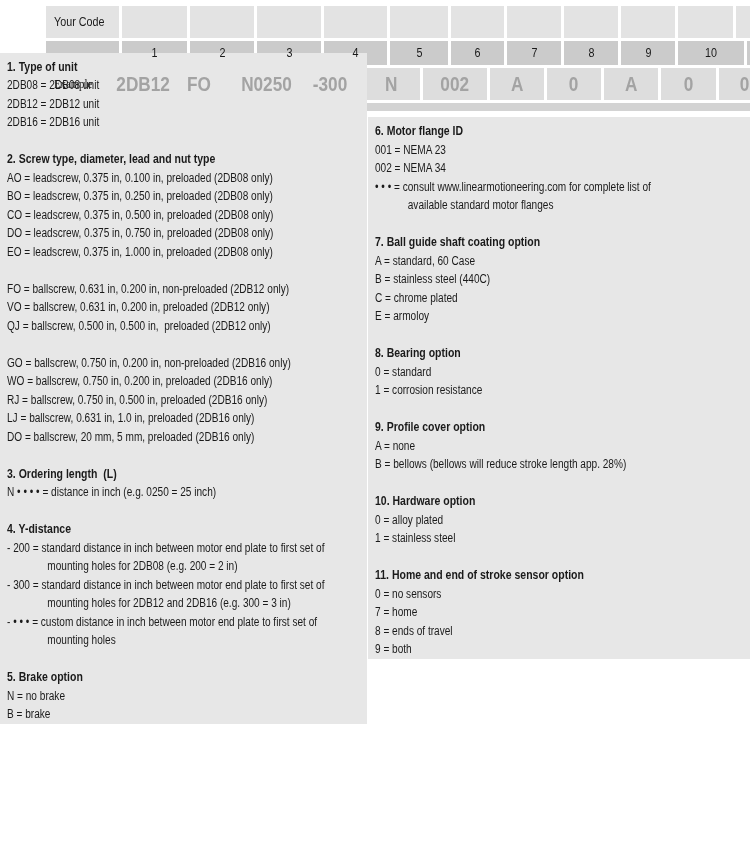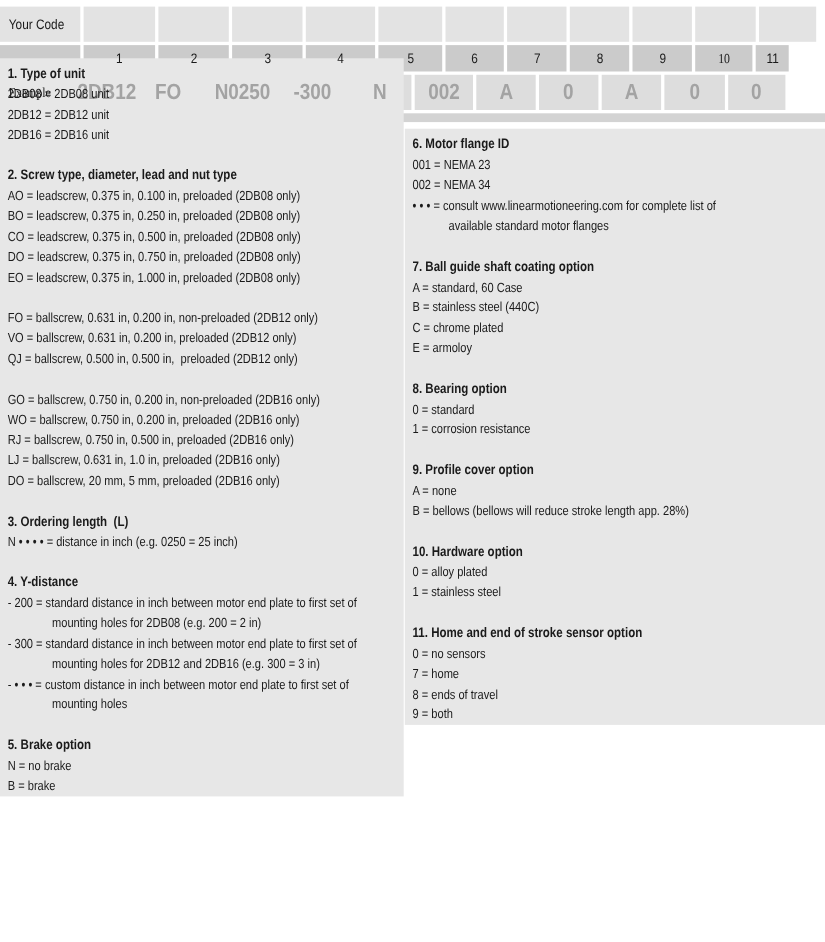--- a/index.html
+++ b/index.html
@@ -15,21 +15,21 @@
   }
   .page{width:750px;height:856px;overflow:hidden;}
   .title-band{
     margin-top:6px;height:40px;background:var(--title-band);
     display:flex;align-items:center;padding-left:8px;box-sizing:border-box;
   }
   .title-band h1{
     margin:0;font-size:23px;font-weight:bold;white-space:pre;
     transform:scaleX(0.86);transform-origin:0 50%;
   }
-  .code-table{margin-top:6px;}
+  .code-table{margin-top:6px;margin-left:46px;}
   .row{display:flex;gap:3px;margin-bottom:3px;}
   .cell{
     box-sizing:border-box;display:flex;align-items:center;justify-content:center;
     flex:0 0 auto;
   }
   .row-your-code .cell{height:32px;background:var(--light-row);}
   .row-positions .cell{height:24px;background:var(--header-row);}
   .row-example .cell{height:32px;background:var(--example-row);}
   .row-example .label-cell{background:var(--light-row);font-family:Liberation Serif, serif;}
   .label-cell{width:73px;justify-content:flex-start;padding-left:8px;font-size:12.5px;}
@@ -96,21 +96,21 @@
         </div>
         <div class="cell pos-num" style="width: 54px;">
           <span class="cond">7</span>
         </div>
         <div class="cell pos-num" style="width: 54px;">
           <span class="cond">8</span>
         </div>
         <div class="cell pos-num" style="width: 54px;">
           <span class="cond">9</span>
         </div>
-        <div class="cell pos-num" style="width: 52px; font-family: Liberation Serif, serif;">
+        <div class="cell pos-num" style="width: 66px;">
           <span class="cond">10</span>
         </div>
         <div class="cell pos-num" style="width: 30px;">
           <span class="cond">11</span>
         </div>
       </div>
     <div class="row row-example" id="row-example">
       <div class="cell label-cell">
         <span class="cond">Example</span>
       </div>
@@ -122,21 +122,21 @@
         </div>
         <div class="cell example-val" style="width: 64px;">
           <span class="cond">N0250</span>
         </div>
         <div class="cell example-val" style="width: 58px;">
           <span class="cond">-300</span>
         </div>
         <div class="cell example-val" style="width: 58px;">
           <span class="cond">N</span>
         </div>
-        <div class="cell example-val" style="width: 53px;">
+        <div class="cell example-val" style="width: 64px;">
           <span class="cond">002</span>
         </div>
         <div class="cell example-val" style="width: 54px;">
           <span class="cond">A</span>
         </div>
         <div class="cell example-val" style="width: 54px;">
           <span class="cond">0</span>
         </div>
         <div class="cell example-val" style="width: 54px;">
           <span class="cond">A</span>

